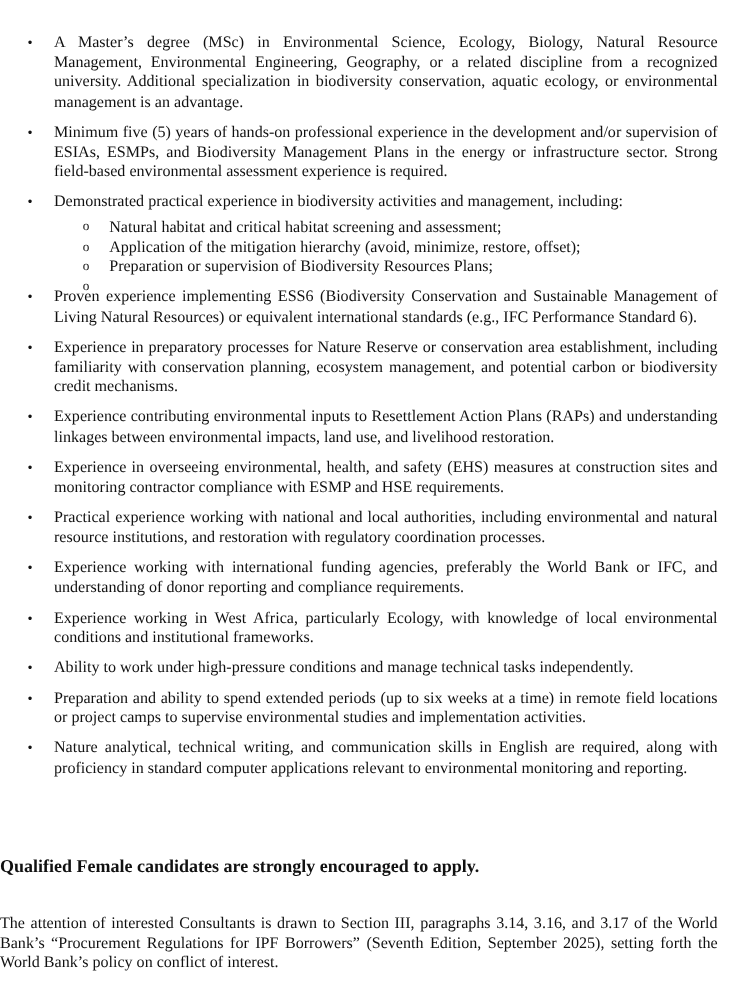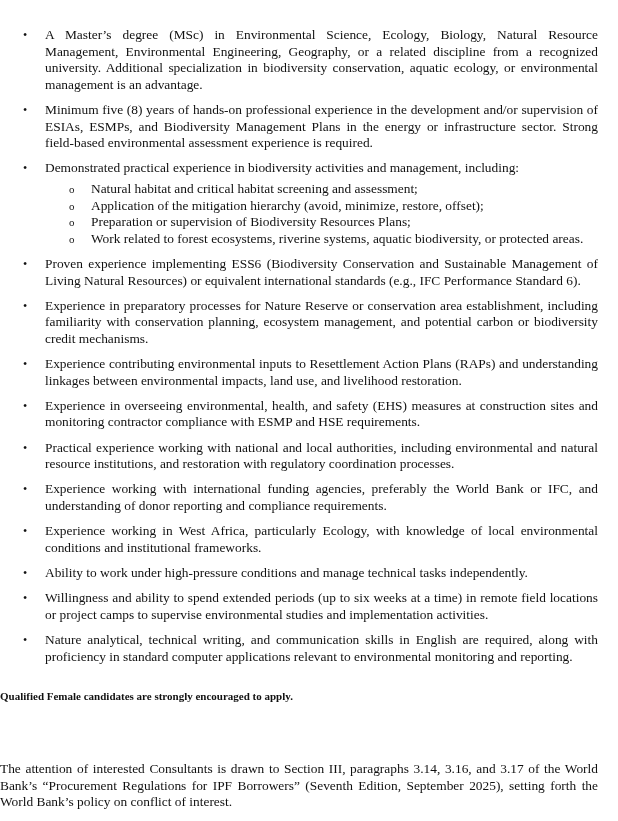--- a/index.html
+++ b/index.html
@@ -54,23 +54,23 @@
   }
   ul.sub > li .subbullet {
     position: absolute;
     left: 24px;
     top: 0;
     font-size: 11px;
   }
   .notice {
     position: absolute;
     left: 0;
-    top: 688px;
+    top: 715px;
     font-weight: bold;
-    font-size: 11px;
+    font-size: 15px;
   }
   .attention {
     position: absolute;
     left: 0;
     top: 761px;
     width: 598px;
     text-align: justify;
     font-family: Liberation Serif, serif;
   }
 </style>
@@ -79,41 +79,40 @@
 
 <div class="page">
 
   <ul class="reqs">
     <li>
       <span class="bullet">•</span>
       <span>A Master’s degree (MSc) in Environmental Science, Ecology, Biology, Natural Resource Management, Environmental Engineering, Geography, or a related discipline from a recognized university. Additional specialization in biodiversity conservation, aquatic ecology, or environmental management is an advantage.</span>
     </li>
     <li>
       <span class="bullet">•</span>
-      <span>Minimum five (8) years of hands-on professional experience in the development and/or supervision of ESIAs, ESMPs, and Biodiversity Management Plans in the energy or infrastructure sector. Strong field-based environmental assessment experience is required.</span>
+      <span>Minimum five (5) years of hands-on professional experience in the development and/or supervision of ESIAs, ESMPs, and Biodiversity Management Plans in the energy or infrastructure sector. Strong field-based environmental assessment experience is required.</span>
     </li>
     <li>
       <span class="bullet">•</span>
       <span>Demonstrated practical experience in biodiversity activities and management, including:</span>
       <ul class="sub">
         <li>
           <span class="subbullet">o</span>
           <span>Natural habitat and critical habitat screening and assessment;</span>
         </li>
         <li>
           <span class="subbullet">o</span>
           <span>Application of the mitigation hierarchy (avoid, minimize, restore, offset);</span>
         </li>
         <li>
           <span class="subbullet">o</span>
           <span>Preparation or supervision of Biodiversity Resources Plans;</span>
         </li>
         <li>
           <span class="subbullet">o</span>
-          <span>Work related to forest ecosystems, riverine systems, aquatic biodiversity, or protected areas.</span>
         </li>
       </ul>
     </li>
     <li>
       <span class="bullet">•</span>
       <span>Proven experience implementing ESS6 (Biodiversity Conservation and Sustainable Management of Living Natural Resources) or equivalent international standards (e.g., IFC Performance Standard 6).</span>
     </li>
     <li>
       <span class="bullet">•</span>
       <span>Experience in preparatory processes for Nature Reserve or conservation area establishment, including familiarity with conservation planning, ecosystem management, and potential carbon or biodiversity credit mechanisms.</span>
@@ -137,21 +136,21 @@
     <li>
       <span class="bullet">•</span>
       <span>Experience working in West Africa, particularly Ecology, with knowledge of local environmental conditions and institutional frameworks.</span>
     </li>
     <li>
       <span class="bullet">•</span>
       <span>Ability to work under high-pressure conditions and manage technical tasks independently.</span>
     </li>
     <li>
       <span class="bullet">•</span>
-      <span>Willingness and ability to spend extended periods (up to six weeks at a time) in remote field locations or project camps to supervise environmental studies and implementation activities.</span>
+      <span>Preparation and ability to spend extended periods (up to six weeks at a time) in remote field locations or project camps to supervise environmental studies and implementation activities.</span>
     </li>
     <li>
       <span class="bullet">•</span>
       <span>Nature analytical, technical writing, and communication skills in English are required, along with proficiency in standard computer applications relevant to environmental monitoring and reporting.</span>
     </li>
   </ul>
 
   <p class="notice" style="margin:0;">Qualified Female candidates are strongly encouraged to apply.</p>
 
   <p class="attention" style="margin:0;">The attention of interested Consultants is drawn to Section III, paragraphs 3.14, 3.16, and 3.17 of the World Bank’s “Procurement Regulations for IPF Borrowers” (Seventh Edition, September 2025), setting forth the World Bank’s policy on conflict of interest.</p>

